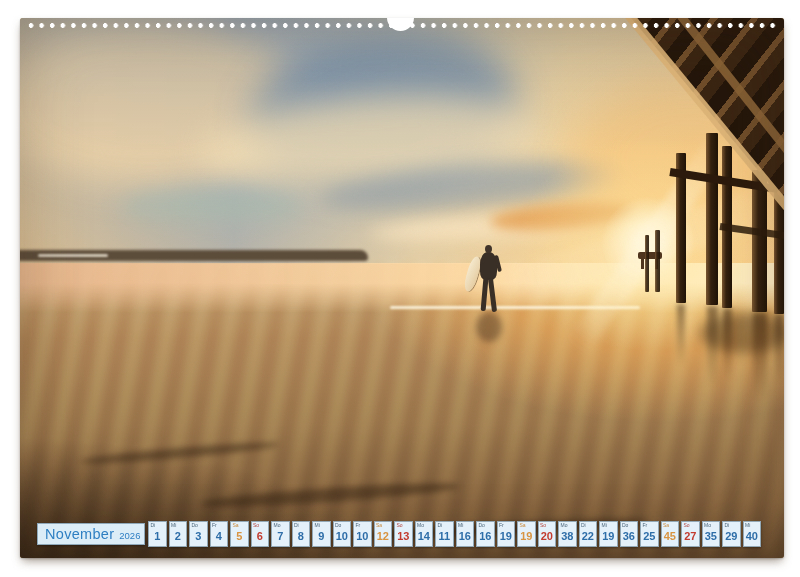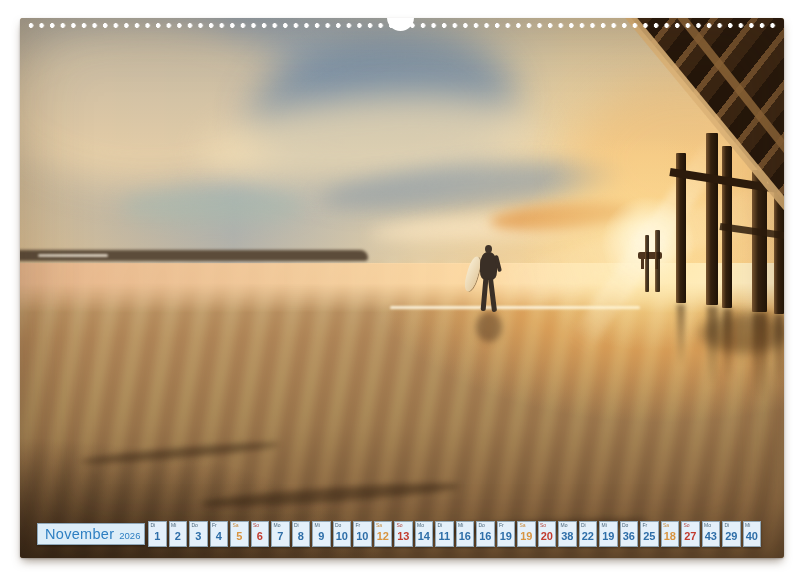--- a/index.html
+++ b/index.html
@@ -292,29 +292,29 @@
         <div class="day-cell">
           <span class="wd">Do</span>
           <span class="num">36</span>
         </div>
         <div class="day-cell">
           <span class="wd">Fr</span>
           <span class="num">25</span>
         </div>
         <div class="day-cell sat">
           <span class="wd">Sa</span>
-          <span class="num">18</span>
+          <span class="num">45</span>
         </div>
         <div class="day-cell sun">
           <span class="wd">So</span>
           <span class="num">27</span>
         </div>
         <div class="day-cell">
           <span class="wd">Mo</span>
-          <span class="num">43</span>
+          <span class="num">35</span>
         </div>
         <div class="day-cell">
           <span class="wd">Di</span>
           <span class="num">29</span>
         </div>
         <div class="day-cell">
           <span class="wd">Mi</span>
           <span class="num">40</span>
         </div>
       </div>

